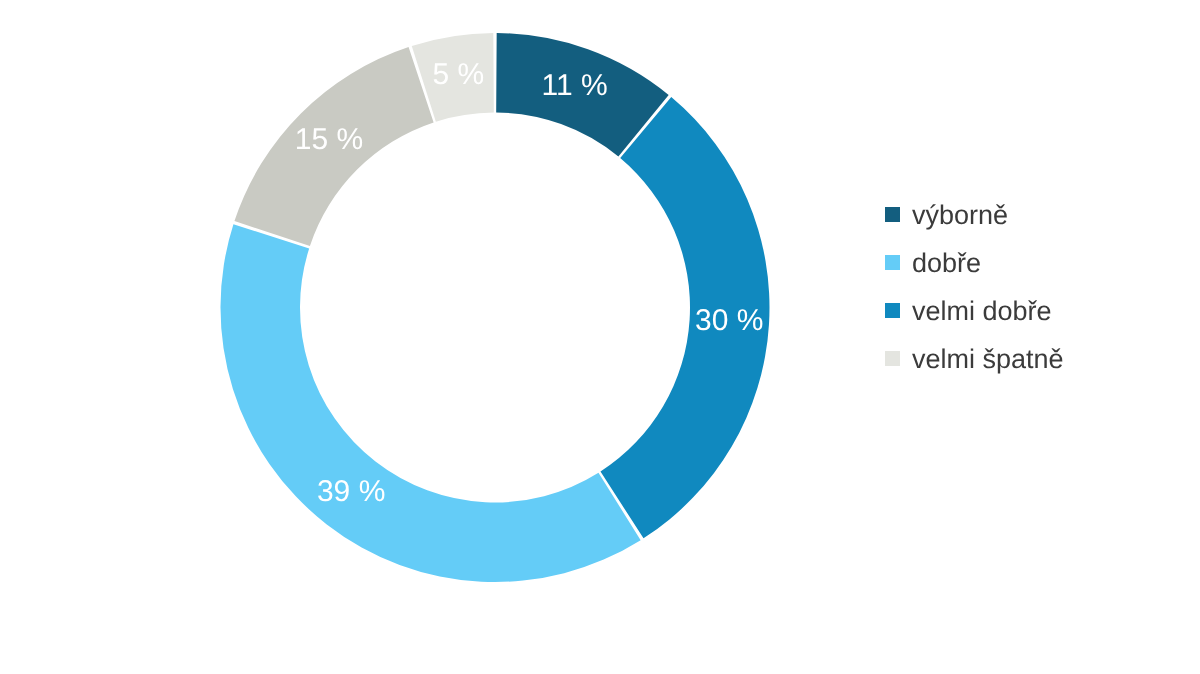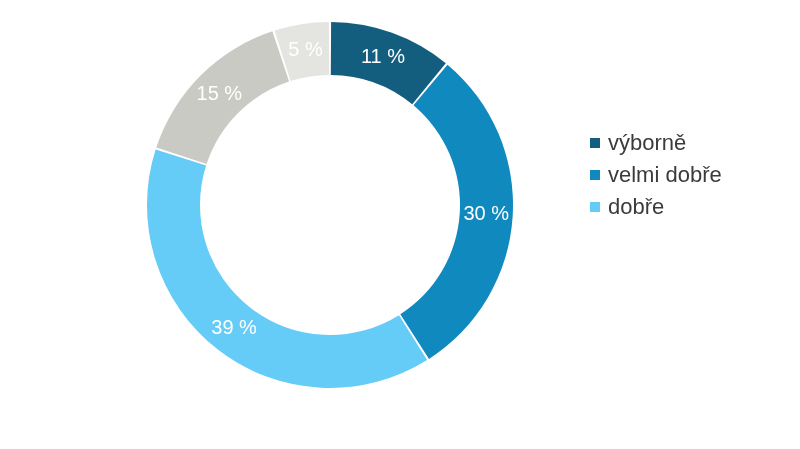--- a/index.html
+++ b/index.html
@@ -43,21 +43,21 @@
     height: 32px;
   }
   .legend-swatch {
     width: 10px;
     height: 10px;
     flex: 0 0 10px;
     margin-right: 8px;
   }
   .legend-label {
     font-family: "Liberation Sans", sans-serif;
-    font-size: 22px;
+    font-size: 18px;
     color: #3b3b3b;
     white-space: nowrap;
     line-height: 1;
   }
 </style>
 </head>
 <body>
 
 <div id="chart-area">
   <svg id="donut-svg" width="560" height="449" viewBox="0 0 560 449">
@@ -77,20 +77,24 @@
       </g>
   </svg>
 </div>
 
 <div id="legend">
     <div class="legend-row">
       <span class="legend-swatch" style="background: rgb(19, 94, 127);"></span>
       <span class="legend-label">výborně</span>
     </div>
     <div class="legend-row">
+      <span class="legend-swatch" style="background: rgb(100, 204, 247);"></span>
+      <span class="legend-label">dobře</span>
+    </div>
+    <div class="legend-row">
       <span class="legend-swatch" style="background: rgb(16, 137, 191);"></span>
       <span class="legend-label">velmi dobře</span>
     </div>
     <div class="legend-row">
-      <span class="legend-swatch" style="background: rgb(100, 204, 247);"></span>
-      <span class="legend-label">dobře</span>
+      <span class="legend-swatch" style="background: rgb(228, 229, 224);"></span>
+      <span class="legend-label">velmi špatně</span>
     </div>
   </div>
 
 </body></html>

